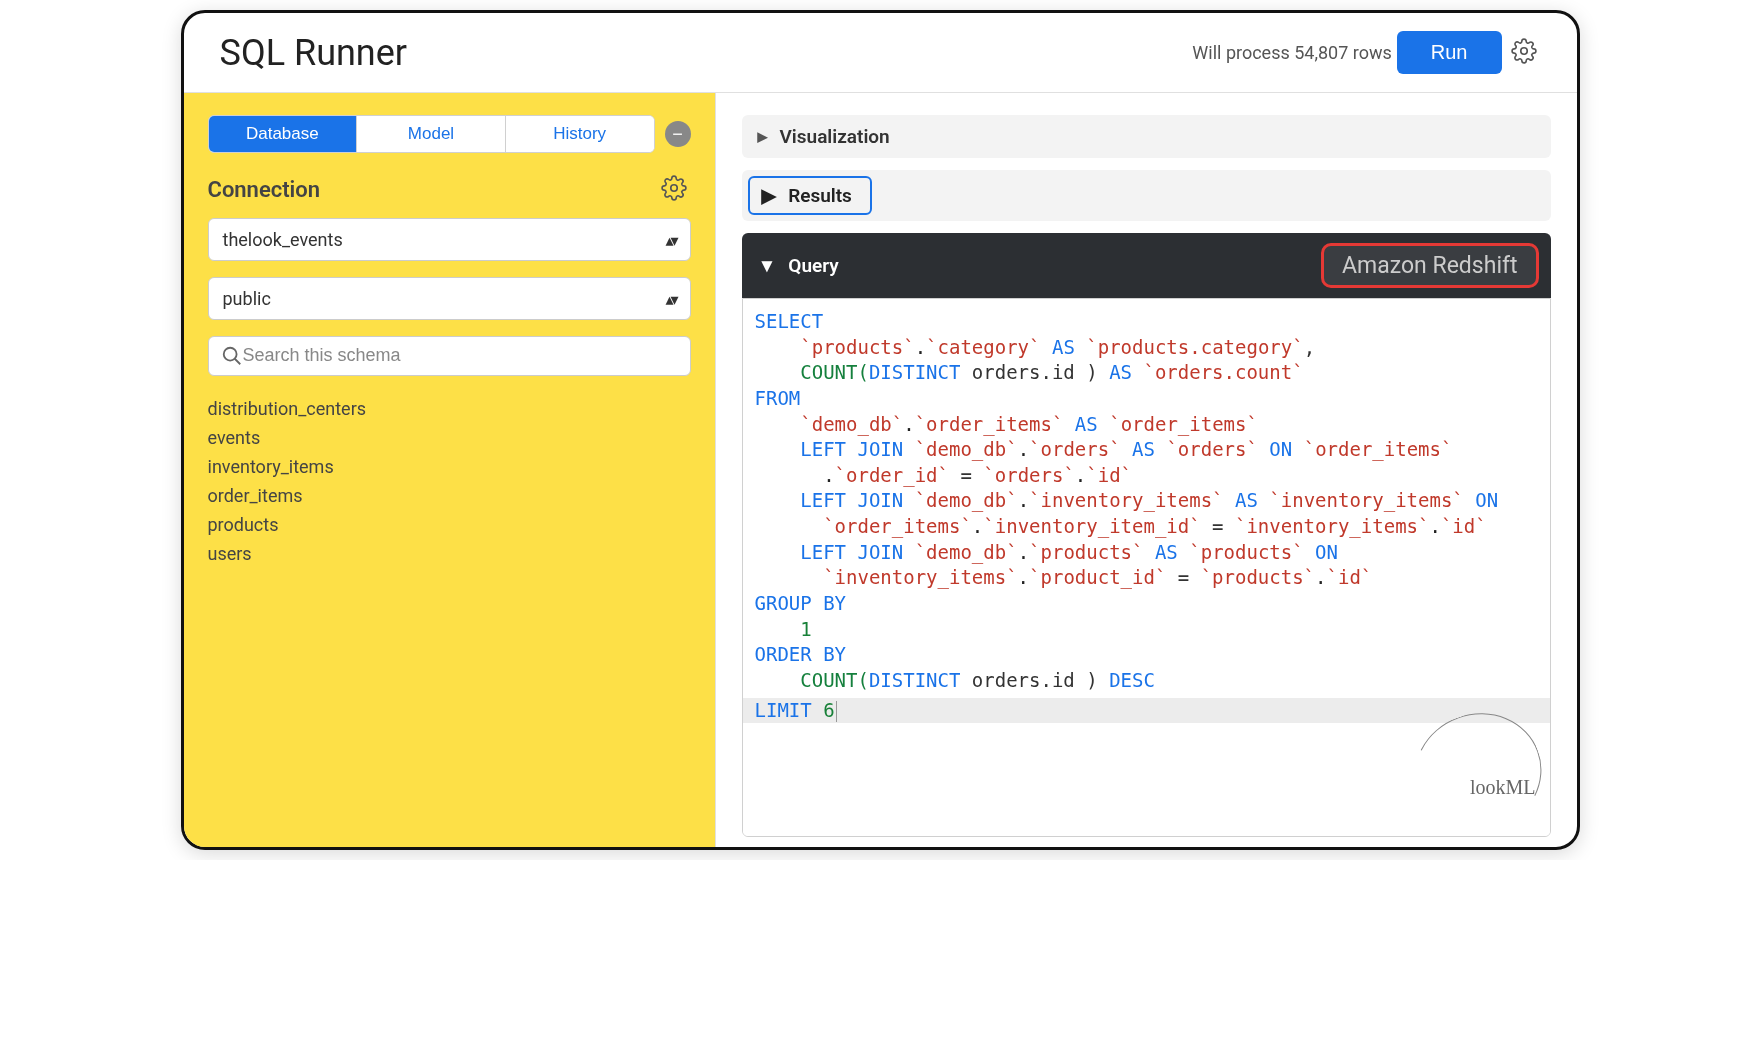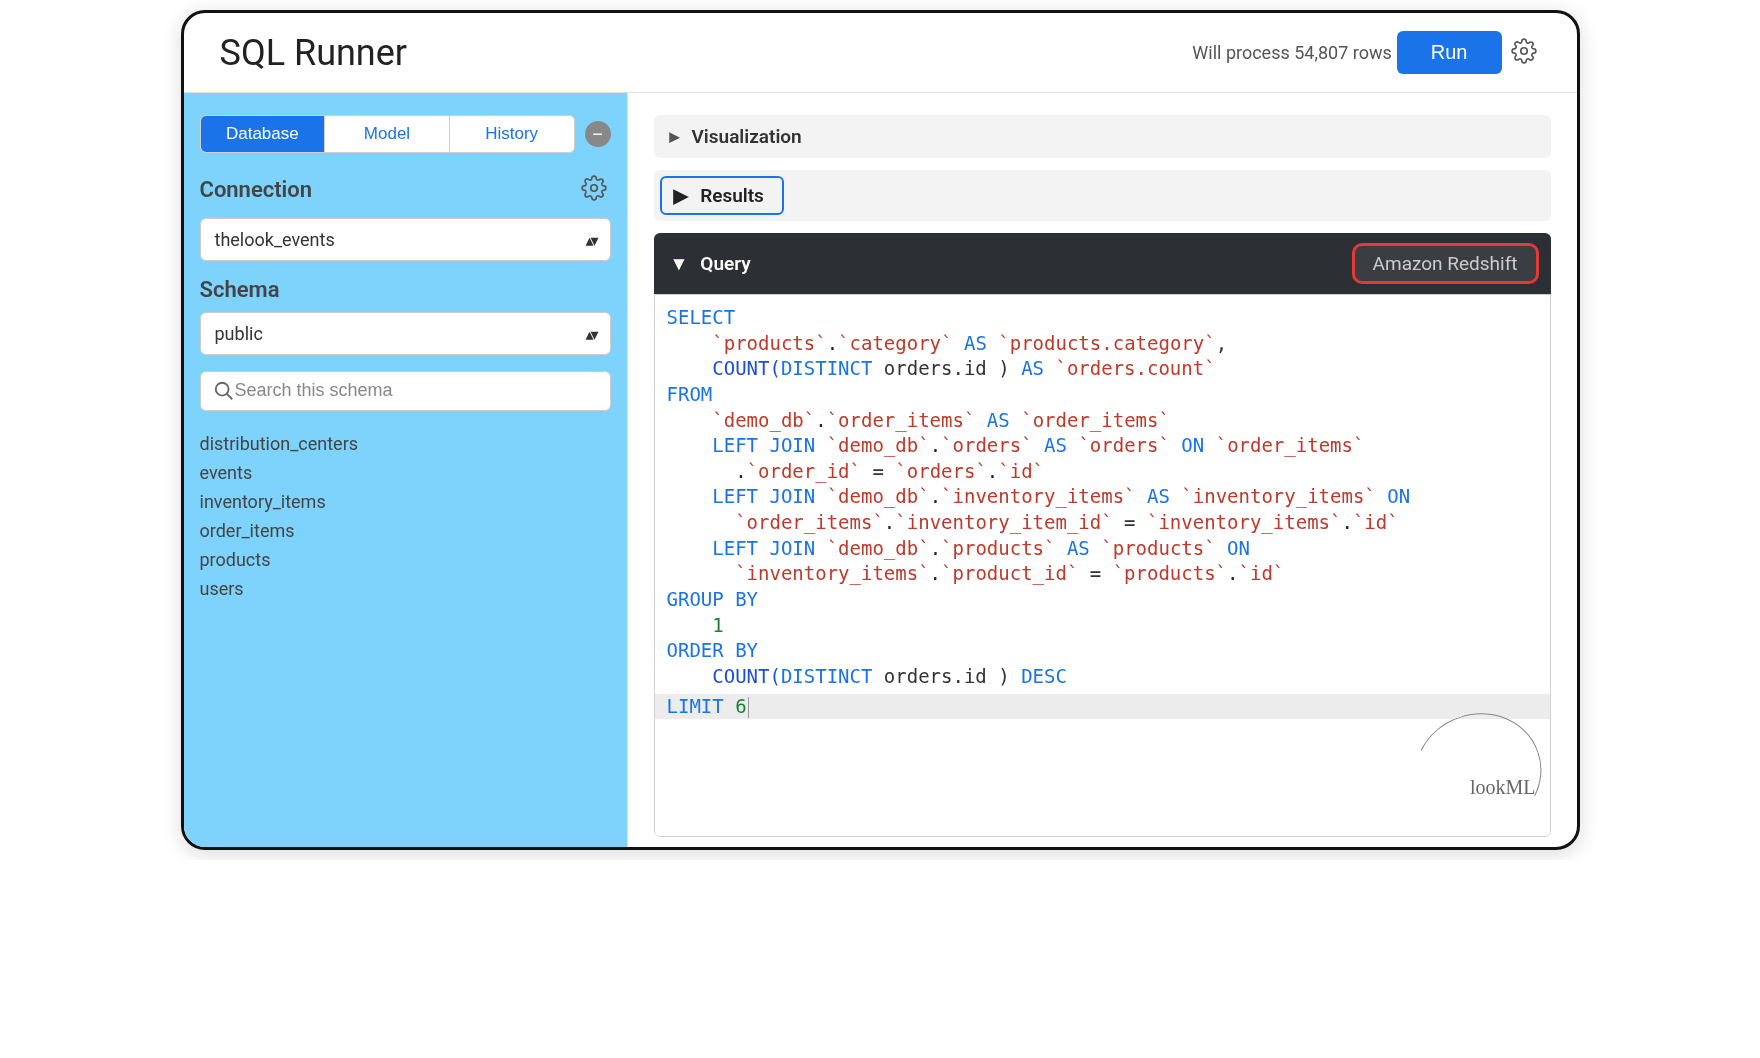--- a/index.html
+++ b/index.html
@@ -58,24 +58,24 @@
     padding: 4px;
   }
   .gear-svg { width: 26px; height: 26px; stroke: #555; fill: none; stroke-width: 1.5; }
   
   .main {
     display: flex;
     flex: 1;
     min-height: 0;
   }
   .sidebar {
-    width: 444px;
-    background: #7dd3fc;
+    width: 532px;
+    background: #fde047;
     border-right: 1px solid #e0e0e0;
-    padding: 22px 16px;
+    padding: 22px 24px;
     overflow-y: auto;
   }
   .content {
     flex: 1;
     padding: 22px 26px 10px 26px;
     display: flex;
     flex-direction: column;
     min-width: 0;
   }
   
@@ -236,39 +236,39 @@
     display: flex;
     align-items: center;
     gap: 12px;
   }
   .db-badge {
     border: 3.5px solid #e53935;
     border-radius: 10px;
     padding: 6px 18px;
     color: #ccc;
     font-weight: 400;
-    font-size: 19px;
+    font-size: 23px;
     background: #3a3d41;
   }
   .editor {
     border: 1px solid #d0d0d0;
     border-radius: 0 0 6px 6px;
     background: #fff;
     font-family: "Menlo", "Consolas", monospace;
     font-size: 19px;
     line-height: 1.35;
     padding: 10px 12px 40px 12px;
     position: relative;
     flex: 1;
     overflow: auto;
     white-space: pre;
   }
   .kw { color: #1a73e8; }
   .str { color: #c0392b; }
-  .fn { color: #1d4ed8; }
+  .fn { color: #15803d; }
   .dot { color: #222; }
   .num { color: #188038; }
   .line-hl {
     background: #ececec;
     display: block;
     margin: 4px -12px;
     padding: 0 12px;
   }
   .cursor-bar {
     display:inline-block; width:1px; height:1.1em; background:#999; vertical-align:middle; margin-left:1px;
@@ -331,21 +331,20 @@
             <circle cx="12" cy="12" r="3"></circle>
             <path d="M19.4 15a1.7 1.7 0 0 0 .34 1.87l.06.06a2 2 0 1 1-2.83 2.83l-.06-.06a1.7 1.7 0 0 0-1.87-.34 1.7 1.7 0 0 0-1 1.56V21a2 2 0 1 1-4 0v-.09a1.7 1.7 0 0 0-1.11-1.56 1.7 1.7 0 0 0-1.87.34l-.06.06a2 2 0 1 1-2.83-2.83l.06-.06a1.7 1.7 0 0 0 .34-1.87 1.7 1.7 0 0 0-1.56-1H3a2 2 0 1 1 0-4h.09a1.7 1.7 0 0 0 1.56-1.11 1.7 1.7 0 0 0-.34-1.87l-.06-.06a2 2 0 1 1 2.83-2.83l.06.06a1.7 1.7 0 0 0 1.87.34H9a1.7 1.7 0 0 0 1-1.56V3a2 2 0 1 1 4 0v.09a1.7 1.7 0 0 0 1 1.56 1.7 1.7 0 0 0 1.87-.34l.06-.06a2 2 0 1 1 2.83 2.83l-.06.06a1.7 1.7 0 0 0-.34 1.87V9a1.7 1.7 0 0 0 1.56 1H21a2 2 0 1 1 0 4h-.09a1.7 1.7 0 0 0-1.56 1z"></path>
           </svg>
         </button>
       </div>
       <div class="select-box">
         <span>thelook_events</span>
         <span class="updown">▴▾</span>
       </div>
 
-      <div class="section-label" style="margin-bottom:10px;">Schema</div>
       <div class="select-box">
         <span>public</span>
         <span class="updown">▴▾</span>
       </div>
 
       <div class="search-box">
         <svg class="search-icon" viewBox="0 0 24 24">
           <circle cx="10" cy="10" r="7"></circle>
           <line x1="21" y1="21" x2="15" y2="15"></line>
         </svg>

